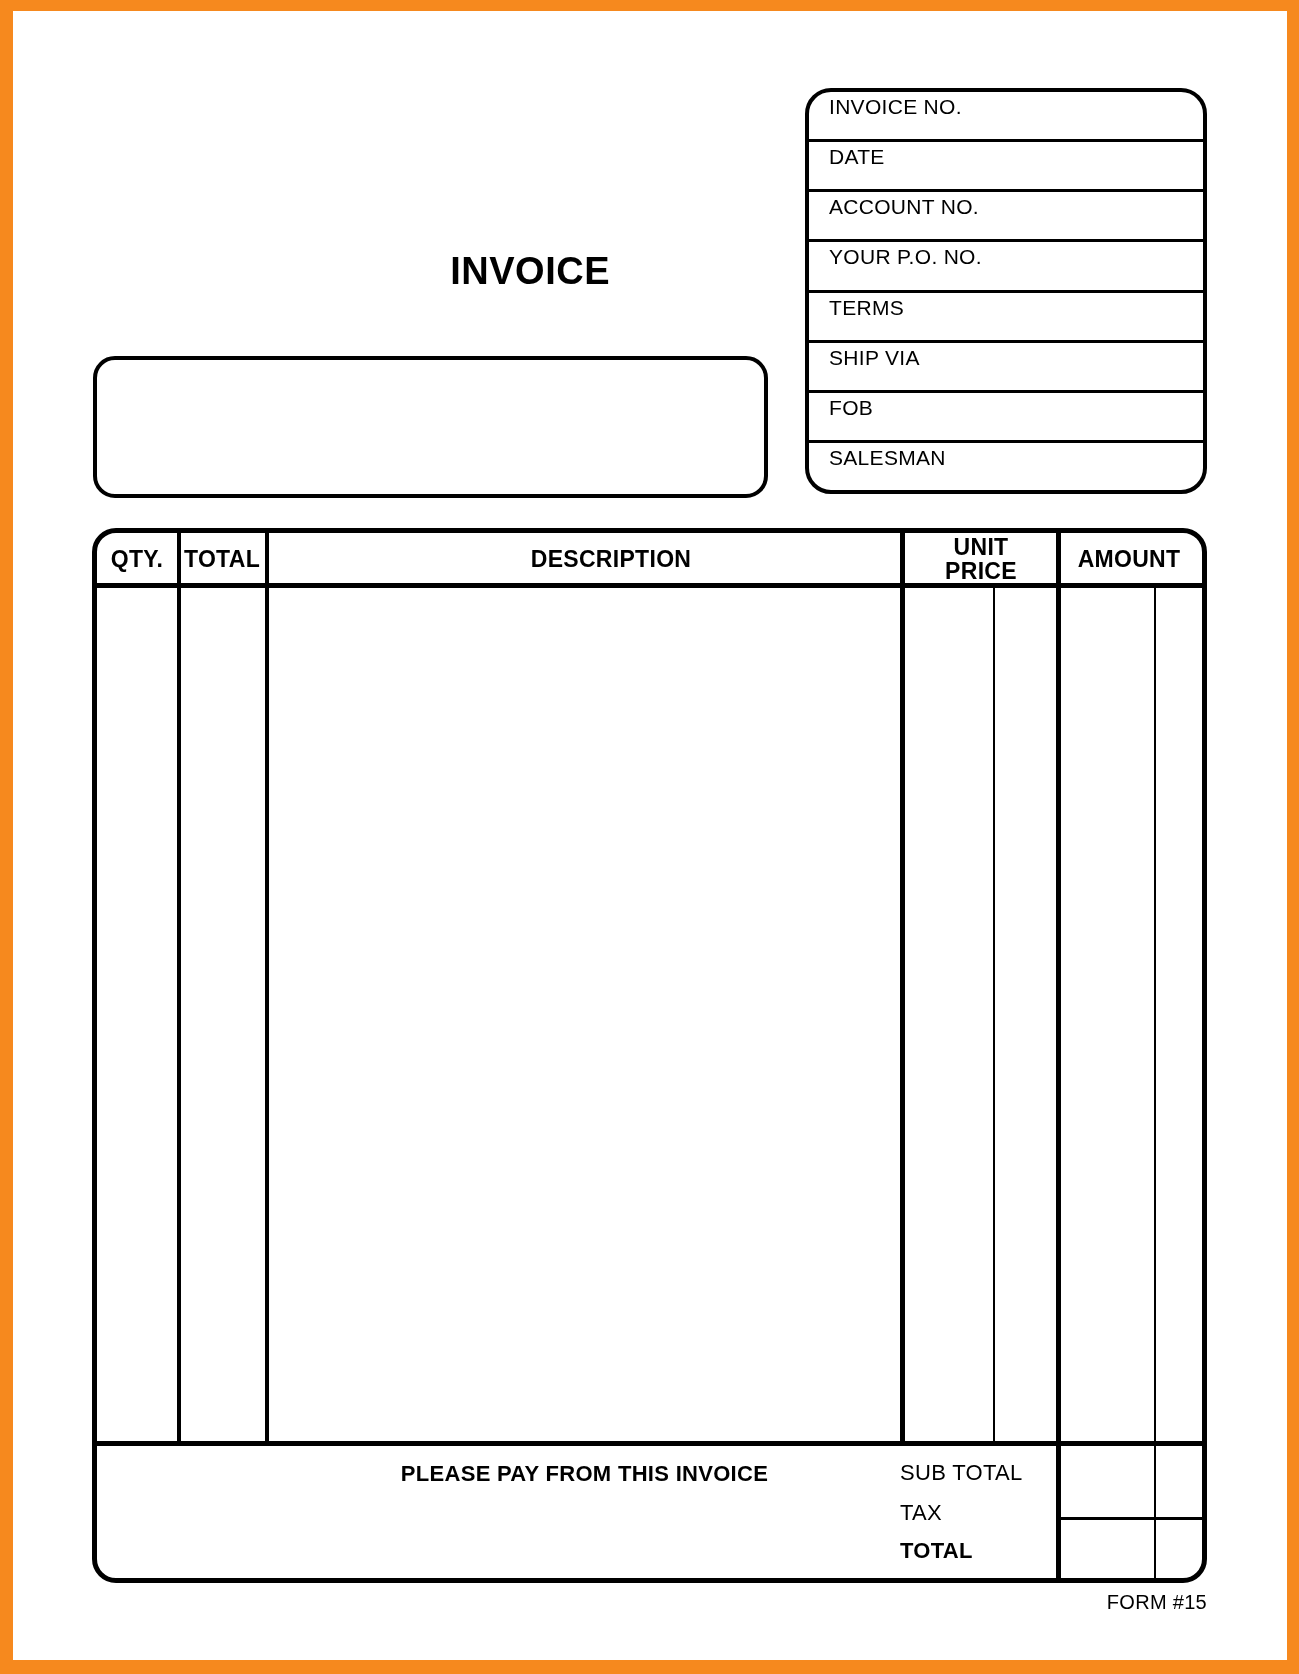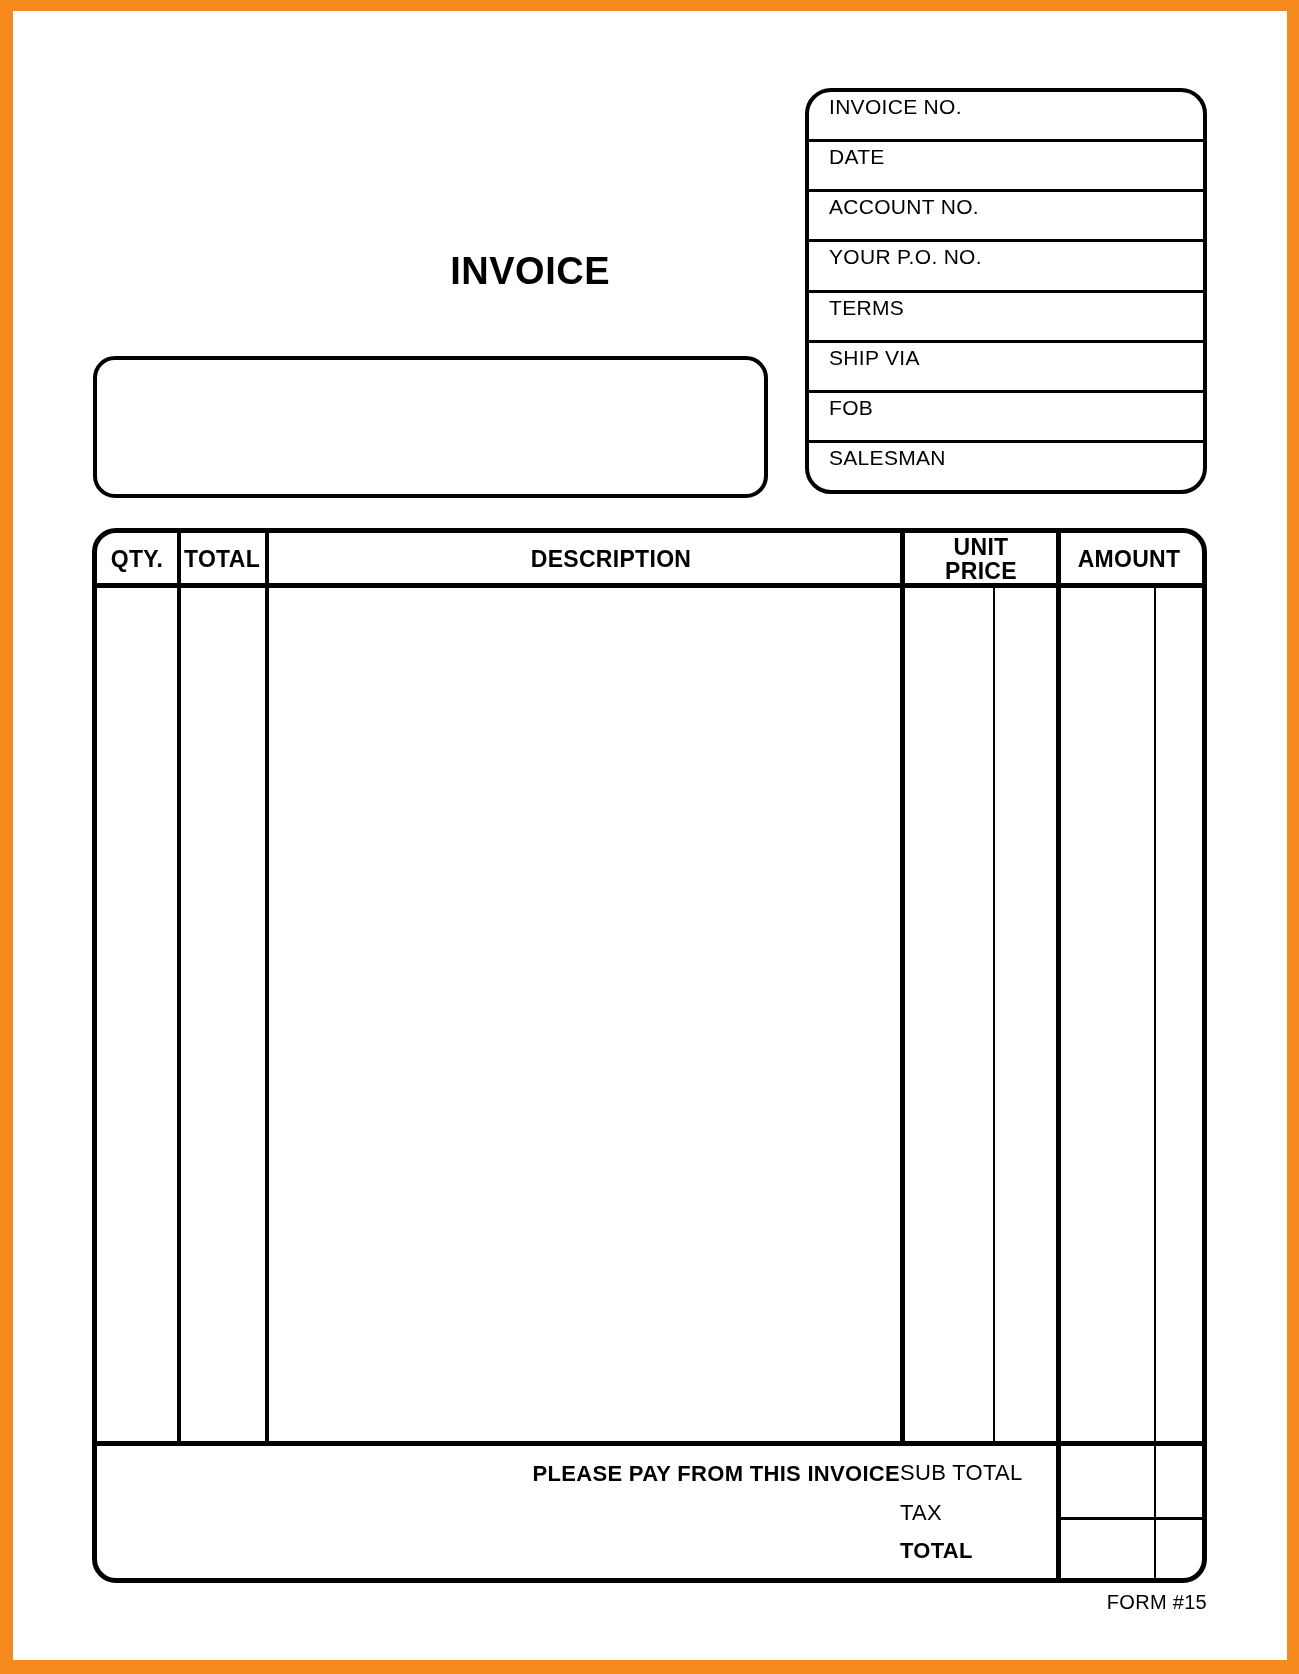--- a/index.html
+++ b/index.html
@@ -62,21 +62,21 @@
     position: absolute;
     font-size: 23px; font-weight: bold;
     text-align: center; line-height: 24px;
     letter-spacing: 0.3px;
   }
   .cell { position: absolute; }
   .footlbl { position: absolute; font-size: 22px; line-height: 24px; letter-spacing: 0.3px; }
   .paynote {
     position: absolute;
     font-size: 22px; font-weight: bold;
-    text-align: right; letter-spacing: 0.3px;
+    text-align: center; letter-spacing: 0.3px;
   }
   .formnote {
     left: 1007px; top: 1591px; width: 200px;
     text-align: right; font-size: 20px; letter-spacing: 0.3px;
   }
 </style>
 </head>
 <body style="background: rgb(255, 255, 255);">
 
 <div class="frame" style="border-color: rgb(246, 137, 30);"></div>

